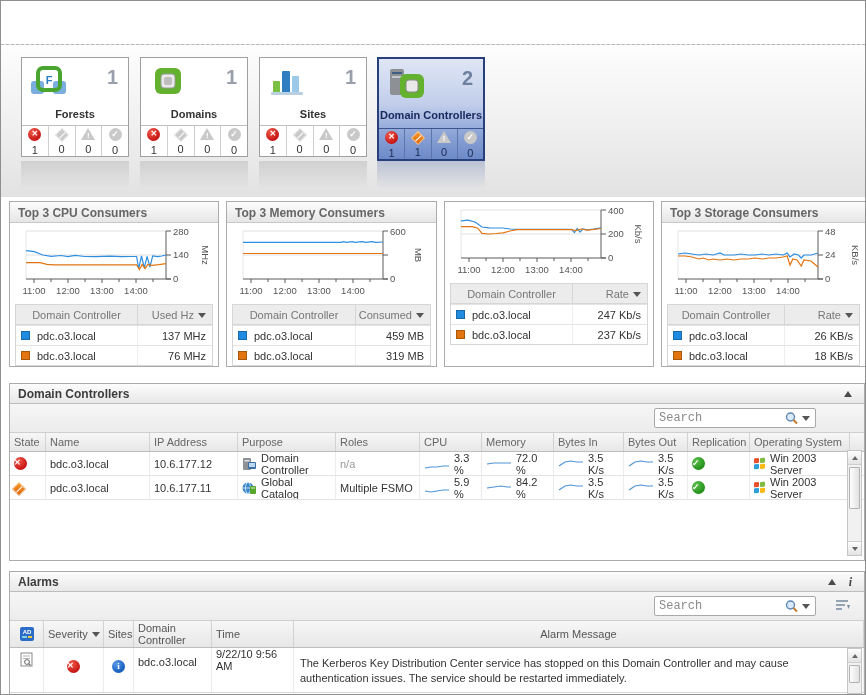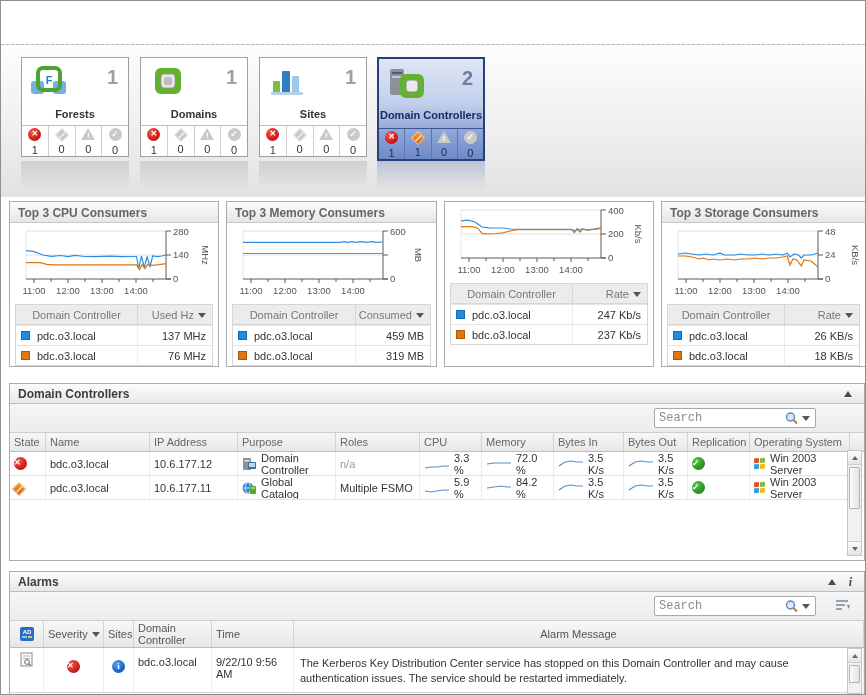--- a/index.html
+++ b/index.html
@@ -646,21 +646,21 @@
       </div>
       <div style="width:60px;justify-content:center" class="cell">
           <span class="sic sic-fatal" style="margin-top:8px"></span>
         </div>
       <div style="width:30px;justify-content:center">
           <span class="sic sic-info" style="margin-top:8px"></span>
         </div>
       <div style="width:78px;padding-top:8px">
           <span>bdc.o3.local</span>
         </div>
-      <div style="width:82px;padding-top:8px">
+      <div style="width:82px;padding-top:0">
           <span>9/22/10 9:56 AM</span>
         </div>
       <div style="flex:1;padding:8px 6px 4px;line-height:15px">
           <span>The Kerberos Key Distribution Center service has stopped on this Domain Controller and may cause authentication issues. The service should be restarted immediately.</span>
         </div>
     </div>
     <div class="vscroll" style="right:2px;top:76px;height:46px">
       <div class="vs-btn top">
           <span class="vs-up"></span>
         </div>

